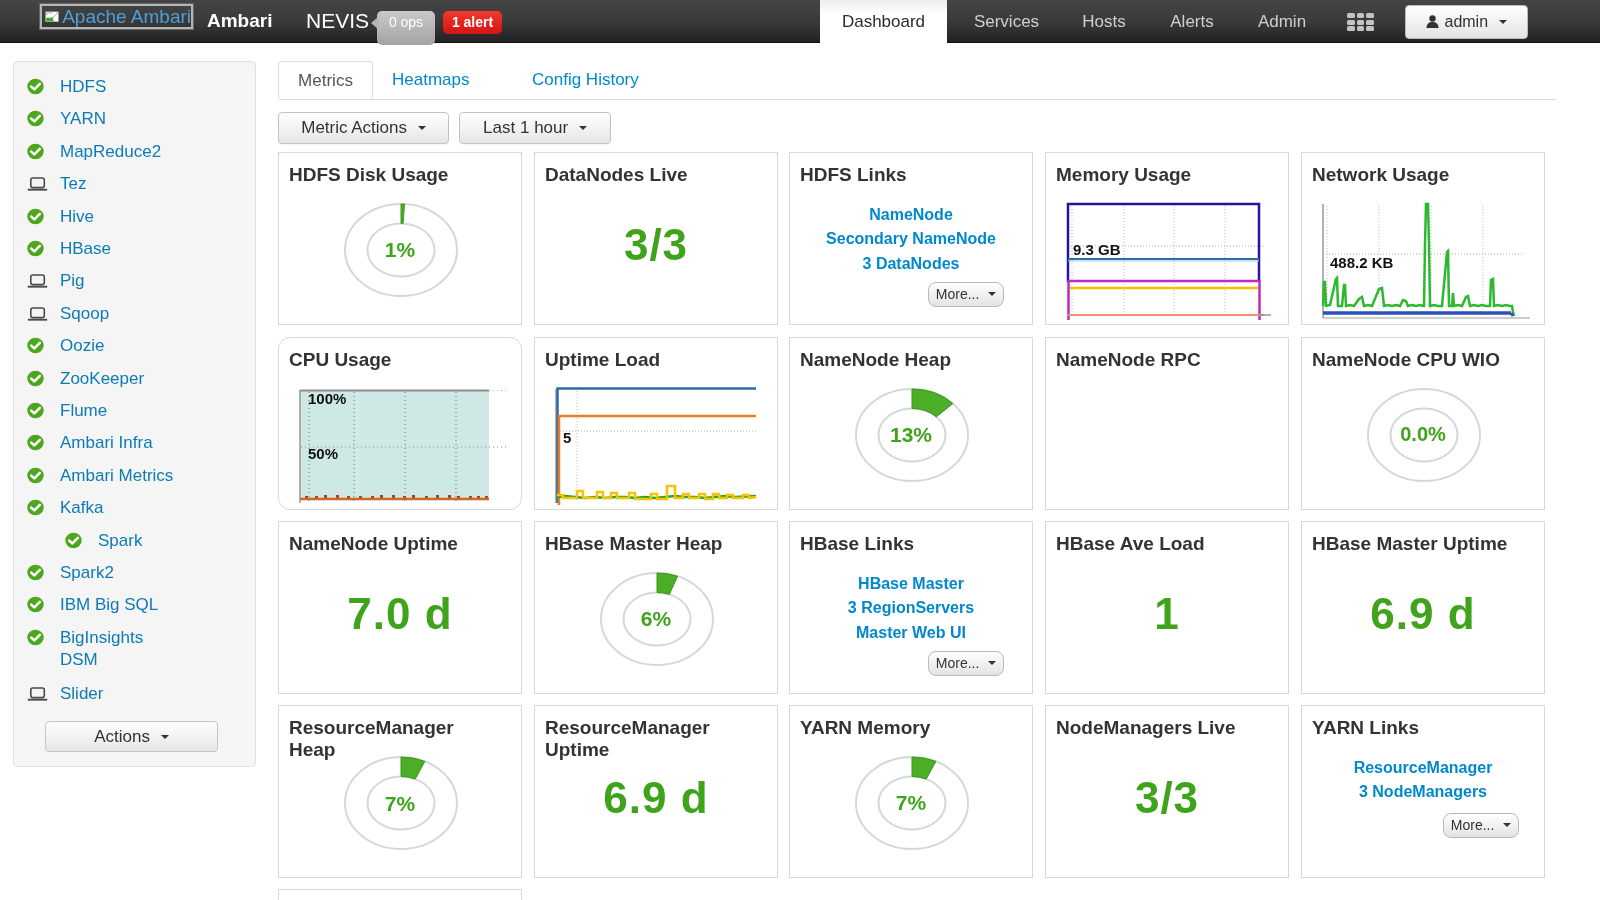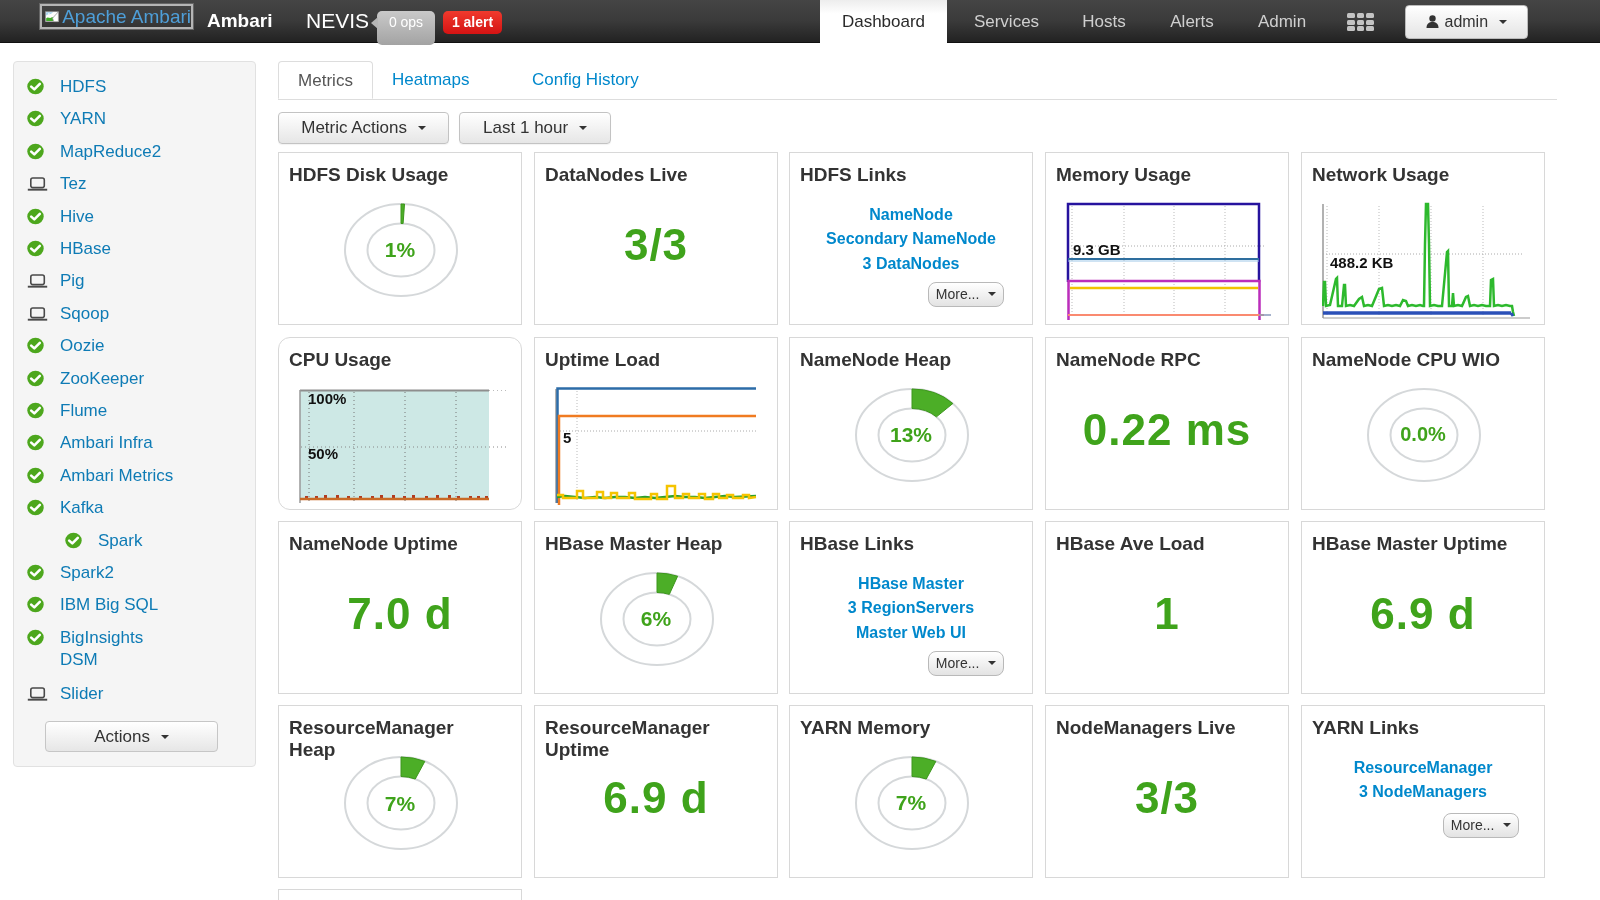--- a/index.html
+++ b/index.html
@@ -364,21 +364,20 @@
       <div class="ct">NameNode Heap</div>
       <svg class="donut" width="120" height="100" viewBox="0 0 120 100">
         <ellipse cx="60" cy="50" rx="56" ry="46" fill="none" stroke="#d5d8da" stroke-width="2"></ellipse>
         <ellipse cx="60" cy="50" rx="33.5" ry="26.5" fill="none" stroke="#d5d8da" stroke-width="2"></ellipse>
         <path d="M60 4 A56 46 0 0 1 100.82 18.51 L84.42 31.86 A33.5 26.5 0 0 0 60 23.5 Z" fill="#4cae27" stroke="#3c961c" stroke-width="1"></path>
       </svg>
       <div class="pct">13%</div>
     </div>
   <div class="card" style="left:1045px; top:337px;">
       <div class="ct">NameNode RPC</div>
-      <div class="big">0.22 ms</div>
     </div>
   <div class="card" style="left:1301px; top:337px;">
       <div class="ct">NameNode CPU WIO</div>
       <svg class="donut" width="120" height="100" viewBox="0 0 120 100">
         <ellipse cx="60" cy="50" rx="56" ry="46" fill="none" stroke="#d5d8da" stroke-width="2"></ellipse>
         <ellipse cx="60" cy="50" rx="33.5" ry="26.5" fill="none" stroke="#d5d8da" stroke-width="2"></ellipse>
       </svg>
       <div class="pct pctsm">0.0%</div>
     </div>
   <div class="card" style="left:278px; top:521px;">

